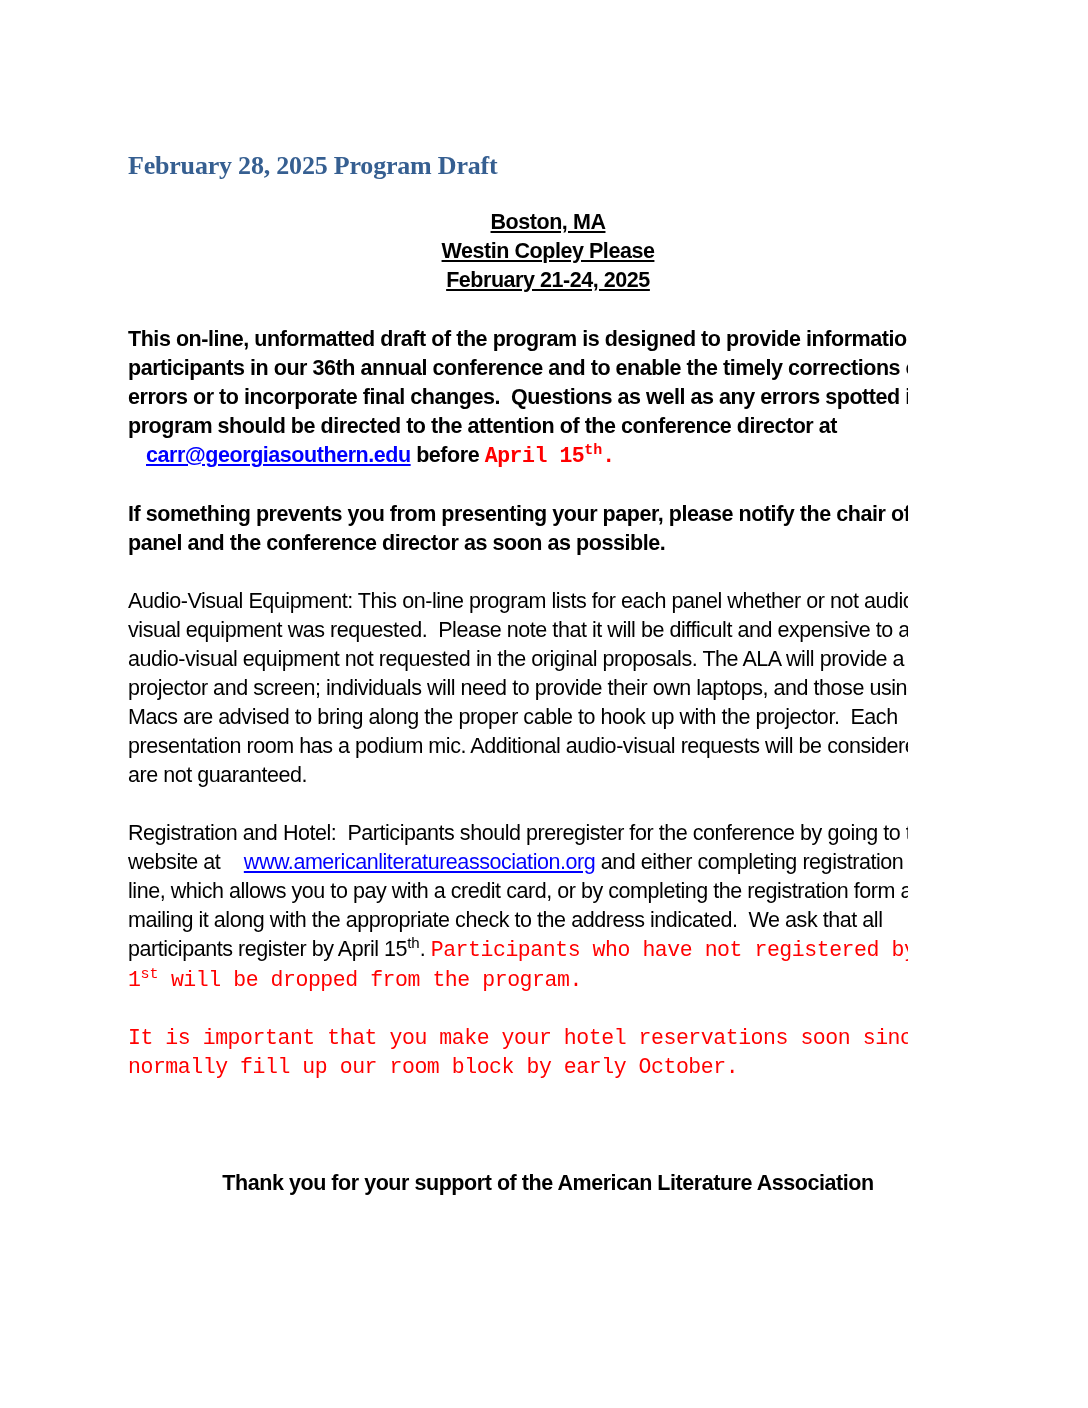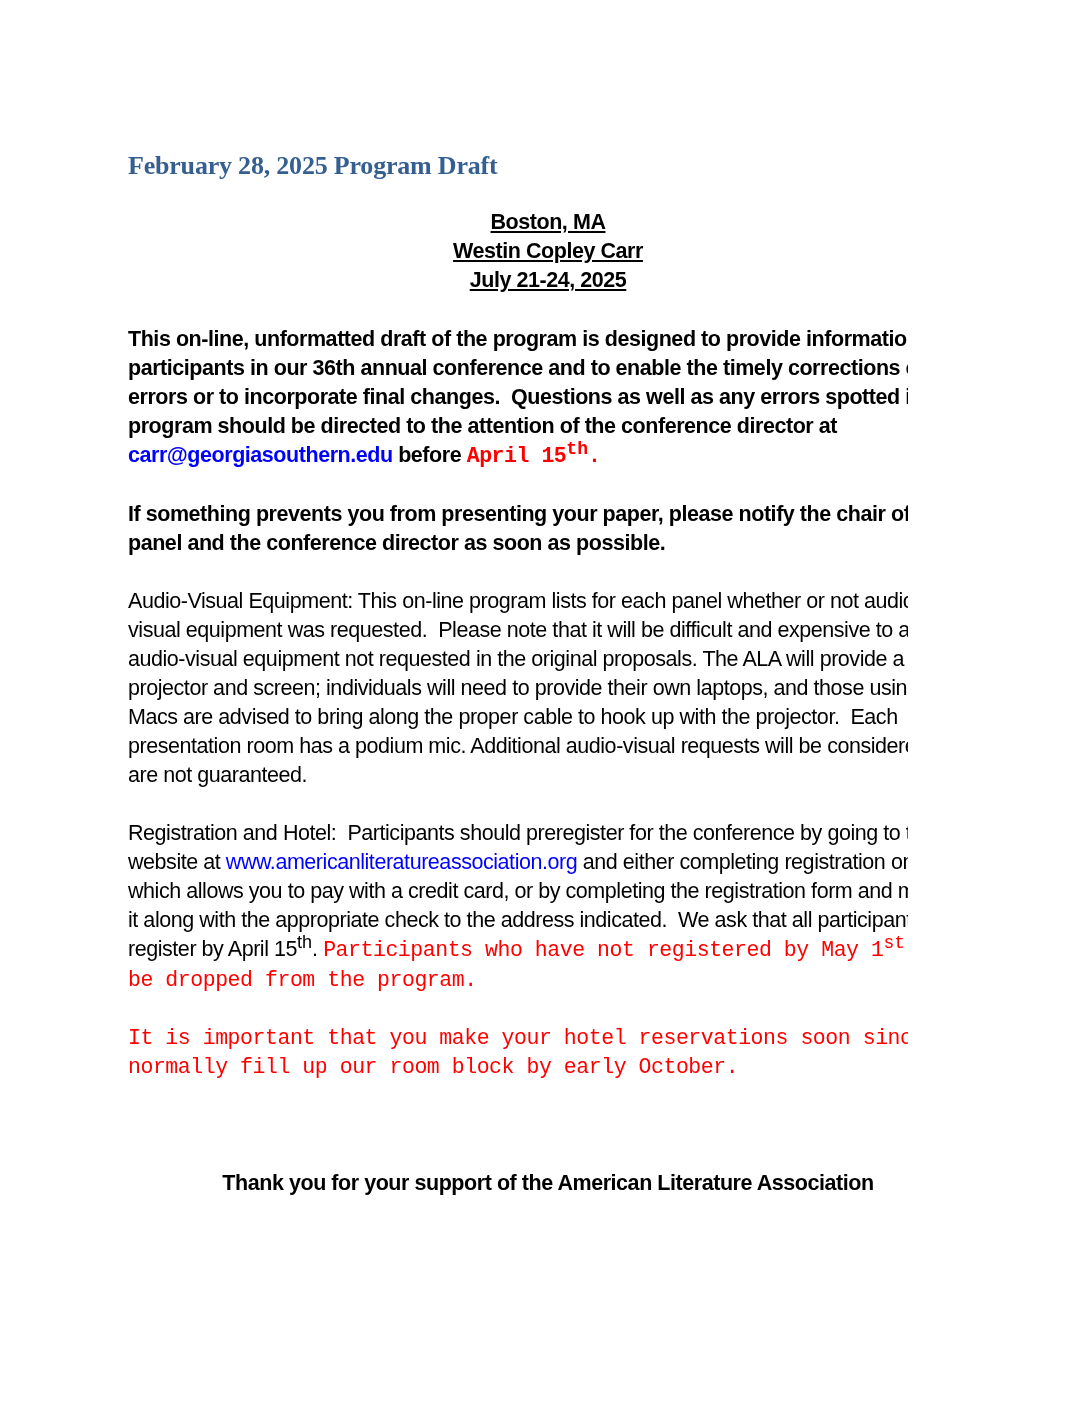--- a/index.html
+++ b/index.html
@@ -41,24 +41,26 @@
     text-decoration: underline;
   }
   p.para {
     margin: 0 0 29px 0;
     white-space: pre-wrap;
   }
   .b { font-weight: bold; }
   .red { color: var(--alert-red, #ff0000); font-family: Liberation Mono, monospace; }
   a.doclink {
     color: var(--link-blue, #0000ff);
+    text-decoration: underline;
     cursor: pointer;
+    margin-left: 18px;
   }
   sup.s {
-    font-size: 18px;
+    font-size: 15px;
     line-height: 0;
     vertical-align: super;
     letter-spacing: 0;
   }
   .closing {
     text-align: center;
     font-weight: bold;
     margin: 0;
     white-space: pre-wrap;
   }
@@ -66,22 +68,22 @@
 </head>
 <body>
 
 <div class="page">
   <div class="content">
 
     <h1 class="doc-title">February 28, 2025 Program Draft</h1>
 
     <div class="venue">
       <div>Boston, MA</div>
-      <div>Westin Copley Carr</div>
-      <div>July 21-24, 2025</div>
+      <div>Westin Copley Please</div>
+      <div>February 21-24, 2025</div>
     </div>
 
     <p class="para b"><span>This on-line, unformatted draft of the program is designed to provide information to participants in our 36th annual conference and to enable the timely corrections of any errors or to incorporate final changes.  Questions as well as any errors spotted in the program should be directed to the attention of the conference director at </span><a class="doclink">carr@georgiasouthern.edu</a><span> before </span><span class="red">April 15</span><sup class="s red">th</sup><span class="red">.</span></p>
 
     <p class="para b">If something prevents you from presenting your paper, please notify the chair of your panel and the conference director as soon as possible.</p>
 
 
     <p class="para">Audio-Visual Equipment: This on-line program lists for each panel whether or not audio-visual equipment was requested.  Please note that it will be difficult and expensive to add audio-visual equipment not requested in the original proposals. The ALA will provide a digital projector and screen; individuals will need to provide their own laptops, and those using Macs are advised to bring along the proper cable to hook up with the projector.  Each presentation room has a podium mic. Additional audio-visual requests will be considered, but are not guaranteed.</p>
 
     <p class="para"><span>Registration and Hotel:  Participants should preregister for the conference by going to the website at </span><a class="doclink">www.americanliteratureassociation.org</a><span> and either completing registration on line, which allows you to pay with a credit card, or by completing the registration form and mailing it along with the appropriate check to the address indicated.  We ask that all participants register by April 15</span><sup class="s">th</sup><span>. </span><span class="red">Participants who have not registered by May 1</span><sup class="s red">st</sup><span class="red"> will be dropped from the program.</span></p>

